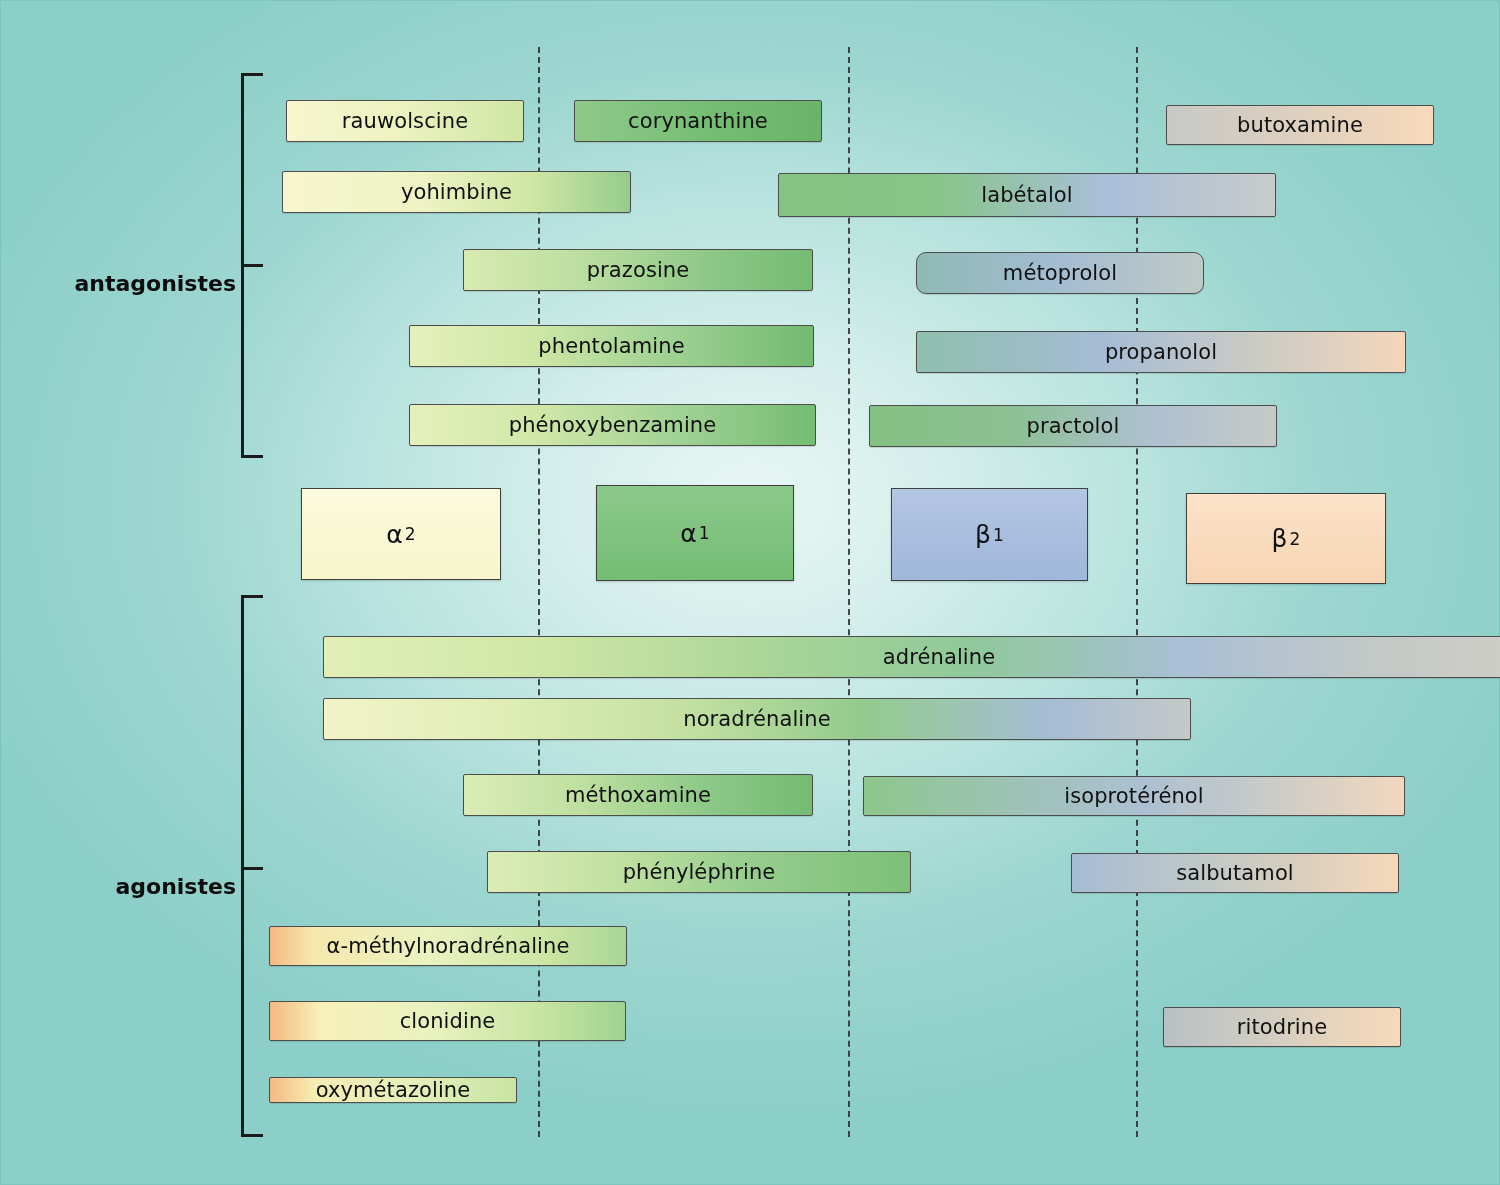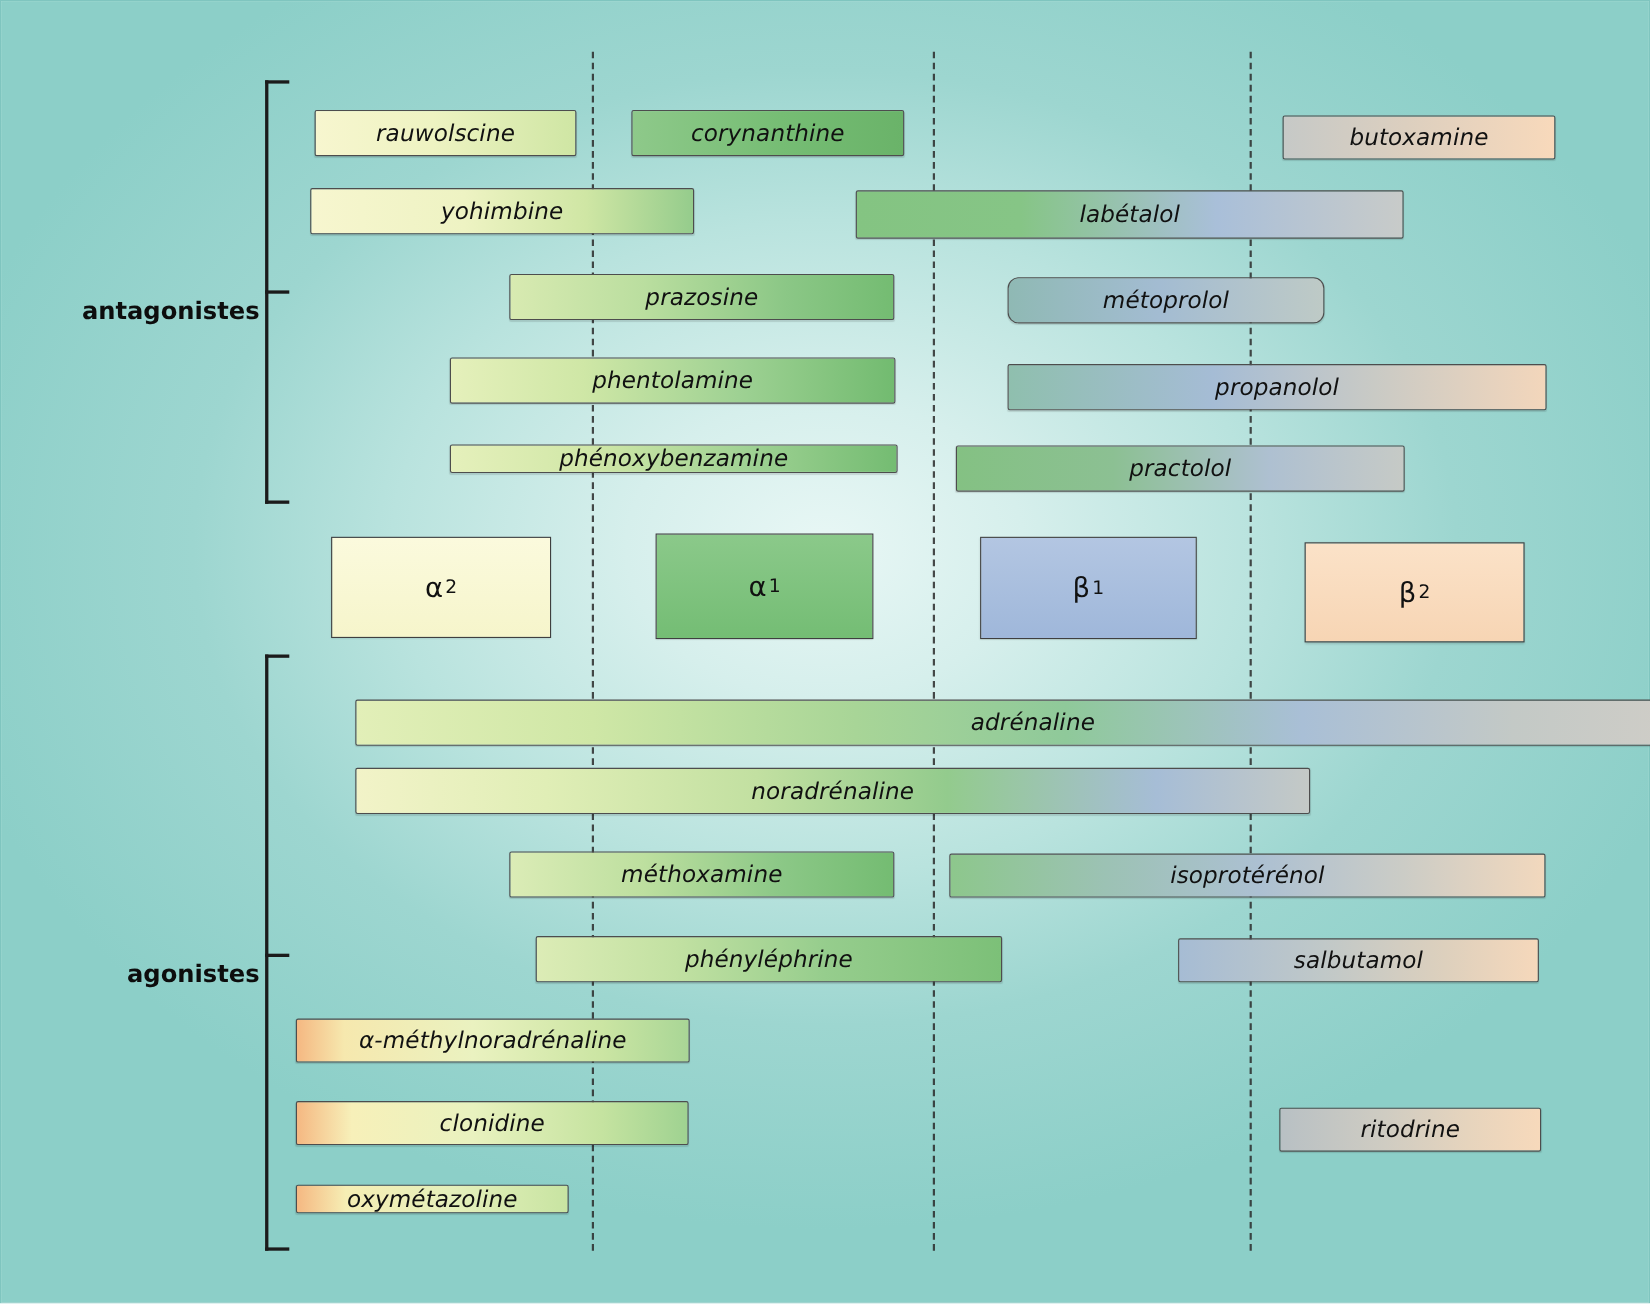--- a/index.html
+++ b/index.html
@@ -32,21 +32,21 @@
     border-radius:2px;
     display:flex;
     align-items:center;
     justify-content:center;
     font-size:21px;
     color:#111;
     letter-spacing:.1px;
     white-space:nowrap;
     box-shadow:0 1px 1px rgba(0,0,0,.12);
   }
-  .bar .lbl{pointer-events:none;font-style:italic;}
+  .bar .lbl{pointer-events:none;}
   
   .receptor{
     position:absolute;
     box-sizing:border-box;
     border:1px solid #3f3f3f;
     display:flex;
     align-items:center;
     justify-content:center;
     font-size:25px;
     color:#111;
@@ -98,21 +98,21 @@
   <div class="bar" style="left:285px;top:99px;width:238px;height:42px;
               background:linear-gradient(to right,#f7f6cf 0%,#eef3c2 45%,#cfe6a4 100%);">
     <span class="lbl">rauwolscine</span>
   </div>
 
   <div class="bar" style="left:573px;top:99px;width:248px;height:42px;
               background:linear-gradient(to right,#8ec98a 0%,#76bd74 55%,#6ab369 100%);">
     <span class="lbl">corynanthine</span>
   </div>
 
-  <div class="bar" style="left:1165px;top:104px;width:248px;height:40px;
+  <div class="bar" style="left:1165px;top:104px;width:268px;height:40px;
               background:linear-gradient(to right,#c6c9c7 0%,#dccfbf 45%,#f8d9bb 100%);">
     <span class="lbl">butoxamine</span>
   </div>
 
   <div class="bar" style="left:281px;top:170px;width:349px;height:42px;
               background:linear-gradient(to right,#f7f6cf 0%,#eef3c3 40%,#cfe6a4 72%,#95cc8c 100%);">
     <span class="lbl">yohimbine</span>
   </div>
 
   <div class="bar" style="left:777px;top:172px;width:498px;height:44px;
@@ -133,21 +133,21 @@
   <div class="bar" style="left:408px;top:324px;width:405px;height:42px;
               background:linear-gradient(to right,#e5f0bb 0%,#cfe7a6 30%,#9ed193 65%,#72bb70 100%);">
     <span class="lbl">phentolamine</span>
   </div>
 
   <div class="bar" style="left:915px;top:330px;width:490px;height:42px;
               background:linear-gradient(to right,#8fbfae 0%,#a5bcd5 38%,#c9cac5 68%,#f3d6bb 100%);">
     <span class="lbl">propanolol</span>
   </div>
 
-  <div class="bar" style="left:408px;top:403px;width:407px;height:26px;
+  <div class="bar" style="left:408px;top:403px;width:407px;height:42px;
               background:linear-gradient(to right,#e5f0bb 0%,#d0e7a7 32%,#a0d294 66%,#74bc72 100%);">
     <span class="lbl">phénoxybenzamine</span>
   </div>
 
   <div class="bar" style="left:868px;top:404px;width:408px;height:42px;
               background:linear-gradient(to right,#84c183 0%,#8cc093 35%,#aec0d1 70%,#c6cac6 100%);">
     <span class="lbl">practolol</span>
   </div>
 
   <div class="receptor" style="left:300px;top:487px;width:200px;height:92px;

